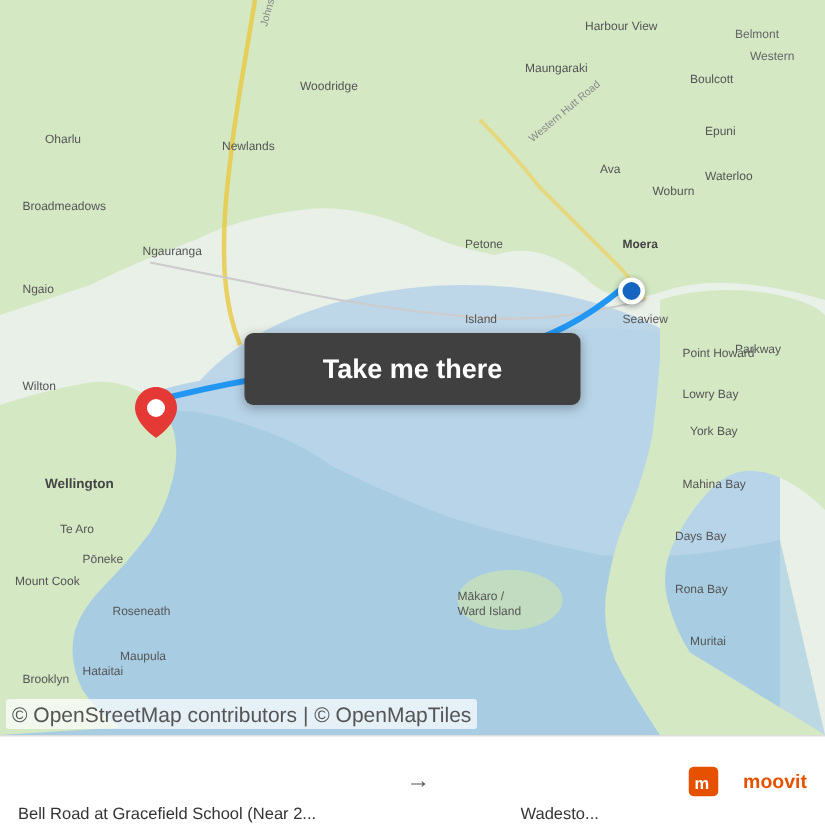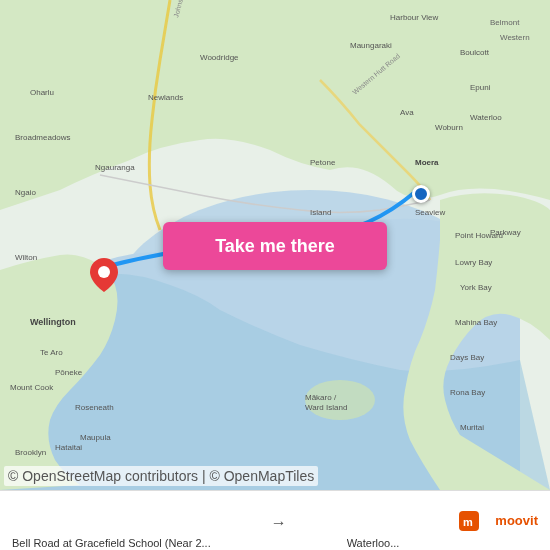--- a/index.html
+++ b/index.html
@@ -20,21 +20,21 @@
     #map-svg {
       width: 100%;
       height: 100%;
     }
     #take-me-there-btn {
       position: absolute;
       top: 222px;
       left: 163px;
       width: 224px;
       height: 48px;
-      background: #ec4899;
+      background: #404040;
       color: white;
       border: none;
       border-radius: 6px;
       font-size: 18px;
       font-weight: bold;
       cursor: pointer;
       display: flex;
       align-items: center;
       justify-content: center;
       box-shadow: 0 2px 8px rgba(0,0,0,0.3);
@@ -220,21 +220,21 @@
     <span>© OpenStreetMap contributors | © OpenMapTiles</span>
   </div>
 </div>
 
 <div id="footer">
   <div class="footer-section">
     <span class="footer-from">Bell Road at Gracefield School (Near 2...</span>
   </div>
   <span class="footer-arrow">→</span>
   <div class="footer-section">
-    <span class="footer-to">Waterloo...</span>
+    <span class="footer-to">Wadesto...</span>
   </div>
   <div class="moovit-logo">
     <svg width="20" height="20" viewBox="0 0 20 20" xmlns="http://www.w3.org/2000/svg">
       <rect width="20" height="20" rx="4" fill="#e65100"></rect>
       <text x="4" y="15" font-size="11" fill="white" font-weight="bold">m</text>
     </svg>
     <span class="moovit-text">moovit</span>
   </div>
 </div>
 

